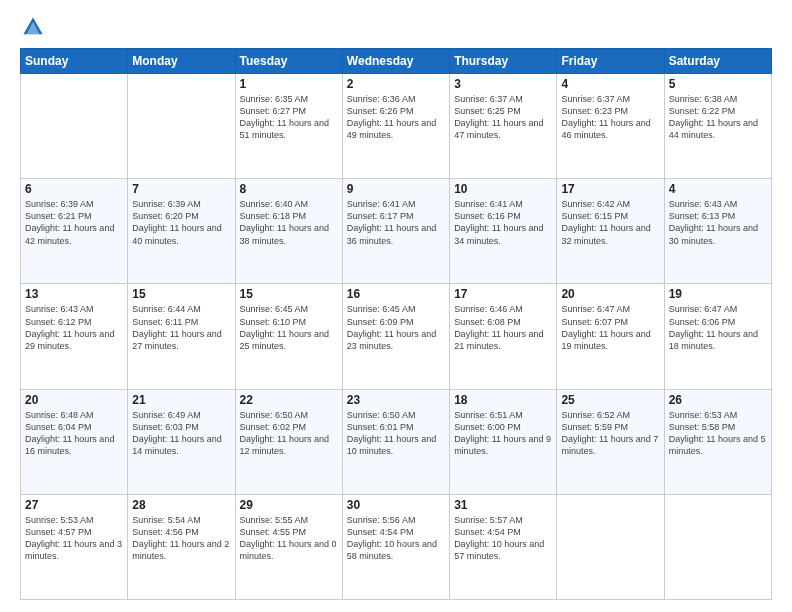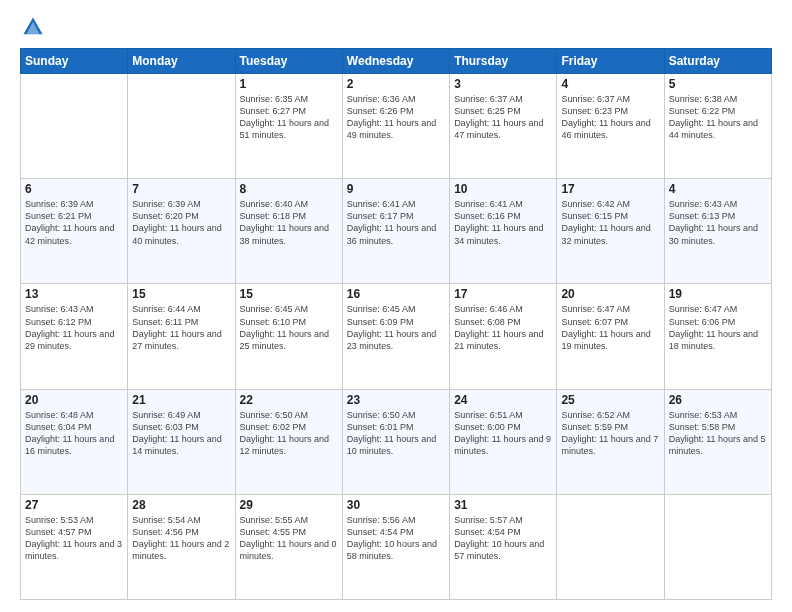--- a/index.html
+++ b/index.html
@@ -222,21 +222,21 @@
           </td>
           <td>
             <span class="day-num">22</span>
             <div class="day-info">Sunrise: 6:50 AM<br>Sunset: 6:02 PM<br>Daylight: 11 hours and 12 minutes.</div>
           </td>
           <td>
             <span class="day-num">23</span>
             <div class="day-info">Sunrise: 6:50 AM<br>Sunset: 6:01 PM<br>Daylight: 11 hours and 10 minutes.</div>
           </td>
           <td>
-            <span class="day-num">24</span>
+            <span class="day-num">18</span>
             <div class="day-info">Sunrise: 6:51 AM<br>Sunset: 6:00 PM<br>Daylight: 11 hours and 9 minutes.</div>
           </td>
           <td>
             <span class="day-num">25</span>
             <div class="day-info">Sunrise: 6:52 AM<br>Sunset: 5:59 PM<br>Daylight: 11 hours and 7 minutes.</div>
           </td>
           <td>
             <span class="day-num">26</span>
             <div class="day-info">Sunrise: 6:53 AM<br>Sunset: 5:58 PM<br>Daylight: 11 hours and 5 minutes.</div>
           </td>

